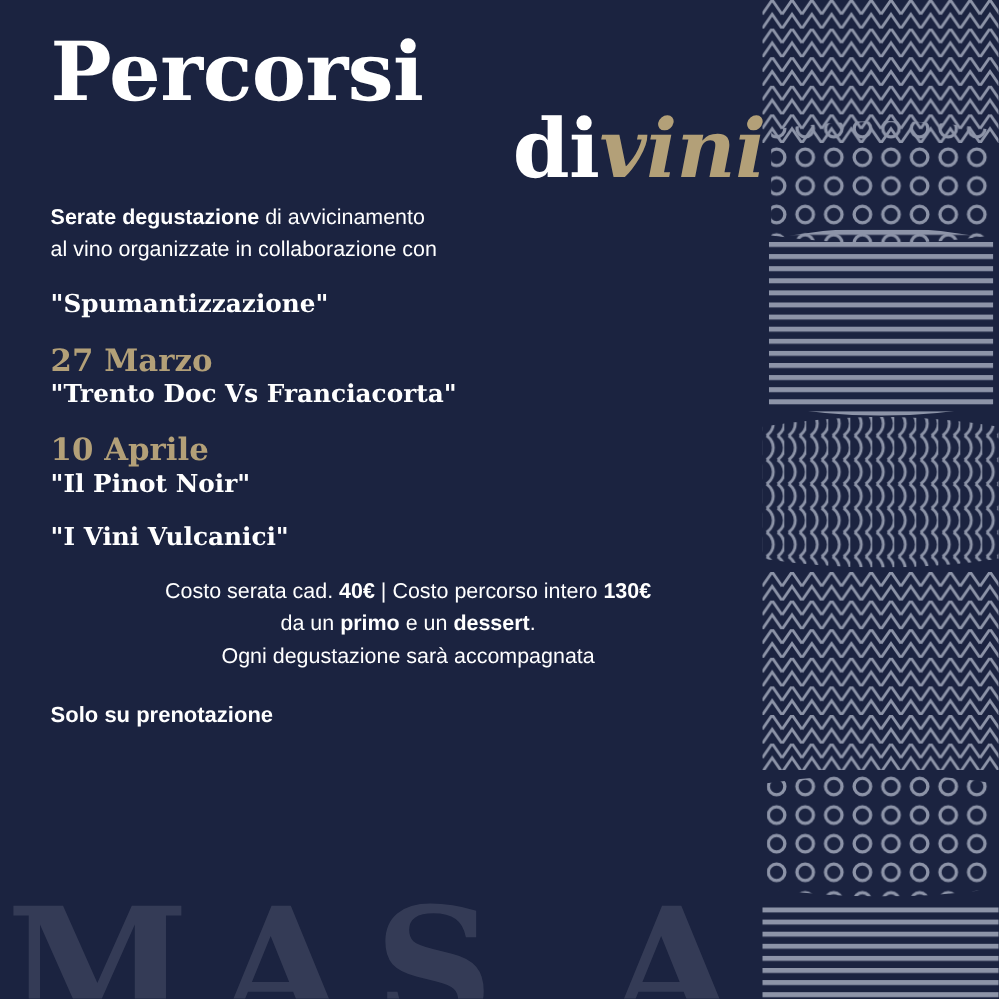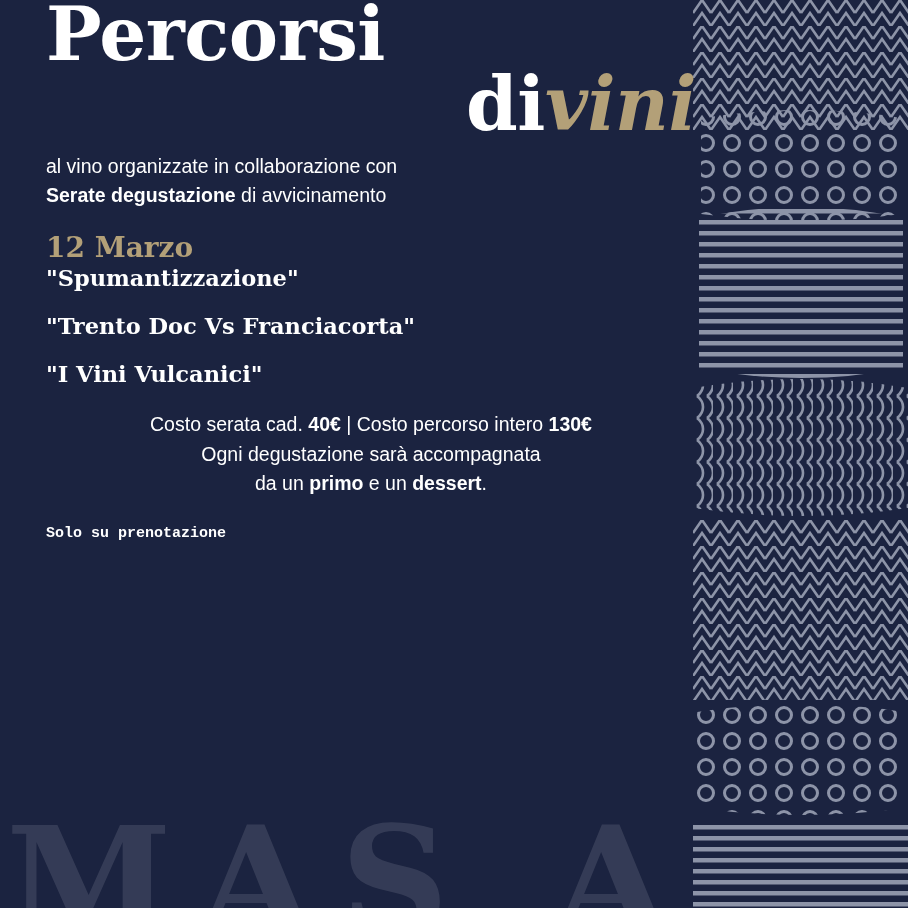--- a/index.html
+++ b/index.html
@@ -34,20 +34,21 @@
 
   
   .content {
     position: absolute;
     left: 46px;
     top: 0;
     width: 650px;
   }
 
   .title-block {
+    padding-top: 32px;
   }
   .title-line1, .title-line2 {
     font-family: "DejaVu Serif", serif;
     font-weight: bold;
     font-size: 74px;
     line-height: 0.92;
     color: #ffffff;
     letter-spacing: -0.5px;
     margin: 0;
   }
@@ -92,23 +93,22 @@
     color: #ffffff;
     font-size: 19.5px;
     line-height: 1.52;
     text-align: center;
   }
   .pricing b { font-weight: bold; }
 
   .booking {
     margin-top: 26px;
     color: #ffffff;
-    font-size: 15px;
-    font-weight: bold;
-    font-family: Liberation Mono, monospace;
+    font-size: 20px;
+    font-weight: bold;
   }
 
   
   .watermark {
     position: absolute;
     left: 0;
     bottom: -28px;
     width: 700px;
     height: 130px;
     overflow: hidden;
@@ -199,41 +199,45 @@
   </div>
 
   <div class="content">
 
     <div class="title-block">
       <div class="title-line1">Percorsi</div>
       <div class="title-line2"><span>di</span><span class="title-ital">vini</span></div>
     </div>
 
     <div class="subtitle">
+      <div><b>Serate degustazione</b><span> di avvicinamento</span></div>
       <div>al vino organizzate in collaborazione con</div>
-      <div><b>Serate degustazione</b><span> di avvicinamento</span></div>
     </div>
 
     <div class="events">
       <div class="event">
-        <div class="event-date">12 Marzo</div>
         <div class="event-name">"Spumantizzazione"</div>
       </div>
       <div class="event">
+        <div class="event-date">27 Marzo</div>
         <div class="event-name">"Trento Doc Vs Franciacorta"</div>
+      </div>
+      <div class="event">
+        <div class="event-date">10 Aprile</div>
+        <div class="event-name">"Il Pinot Noir"</div>
       </div>
       <div class="event">
         <div class="event-name">"I Vini Vulcanici"</div>
       </div>
     </div>
 
     <div class="pricing">
       <div><span>Costo serata cad. </span><b>40€</b><span> | Costo percorso intero </span><b>130€</b></div>
+      <div><span>da un </span><b>primo</b><span> e un </span><b>dessert</b><span>.</span></div>
       <div>Ogni degustazione sarà accompagnata</div>
-      <div><span>da un </span><b>primo</b><span> e un </span><b>dessert</b><span>.</span></div>
     </div>
 
     <div class="booking">Solo su prenotazione</div>
   </div>
 
   <div class="watermark">
     <div class="watermark-text">MAS A</div>
   </div>
 
 </div>

